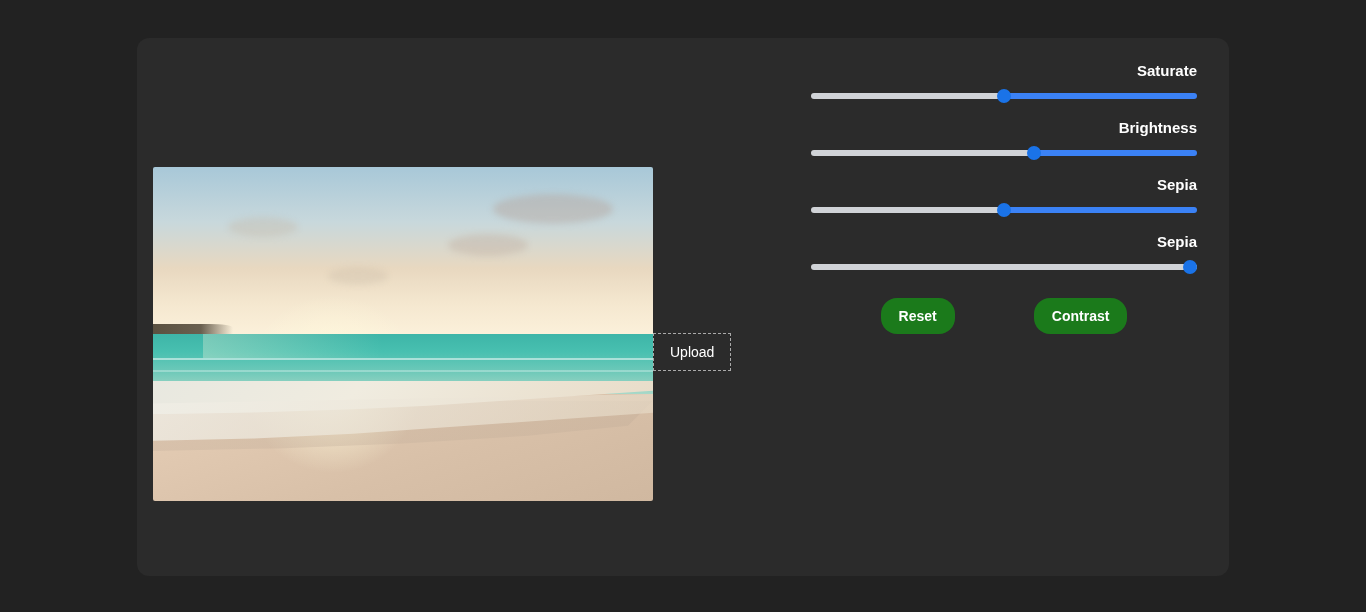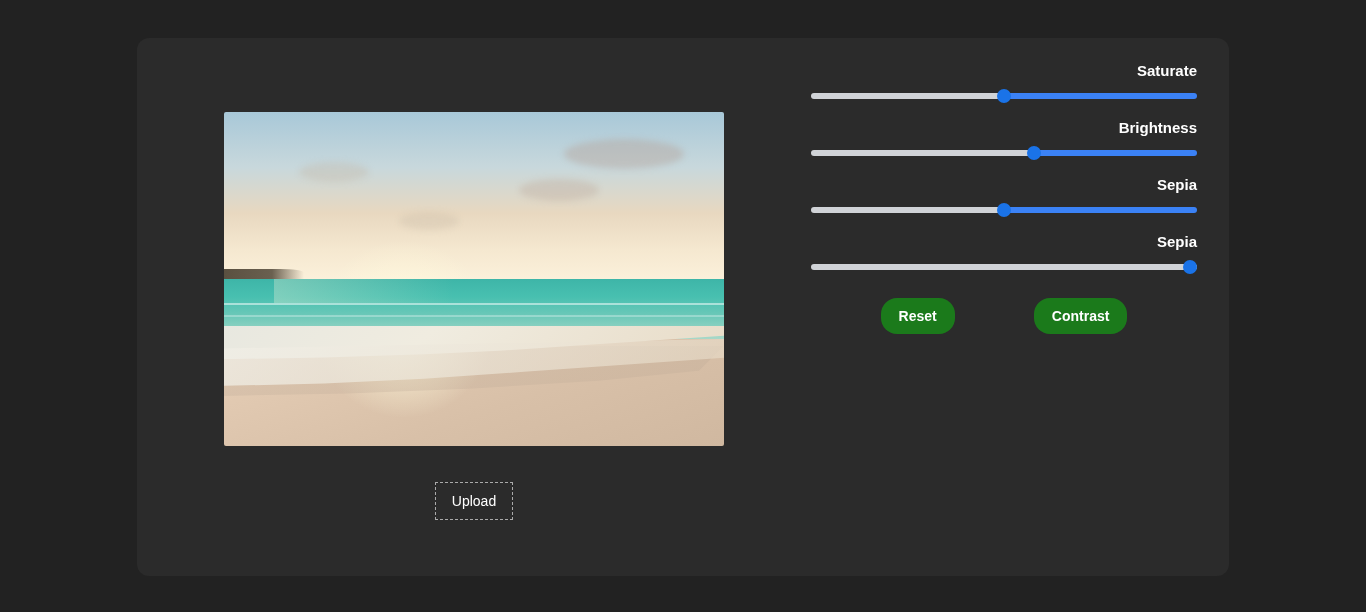--- a/index.html
+++ b/index.html
@@ -20,21 +20,21 @@
       background: #2b2b2b;
       border-radius: 12px;
       width: 1092px;
       height: 538px;
       display: flex;
       padding: 20px 16px;
     }
     .left-section {
       flex: 1;
       display: flex;
-      flex-direction: column;
+      flex-direction: row;
       align-items: center;
       justify-content: flex-start;
       padding-top: 54px;
     }
     .preview-image {
       width: 500px;
       height: 334px;
       border-radius: 2px;
       overflow: hidden;
       position: relative;

